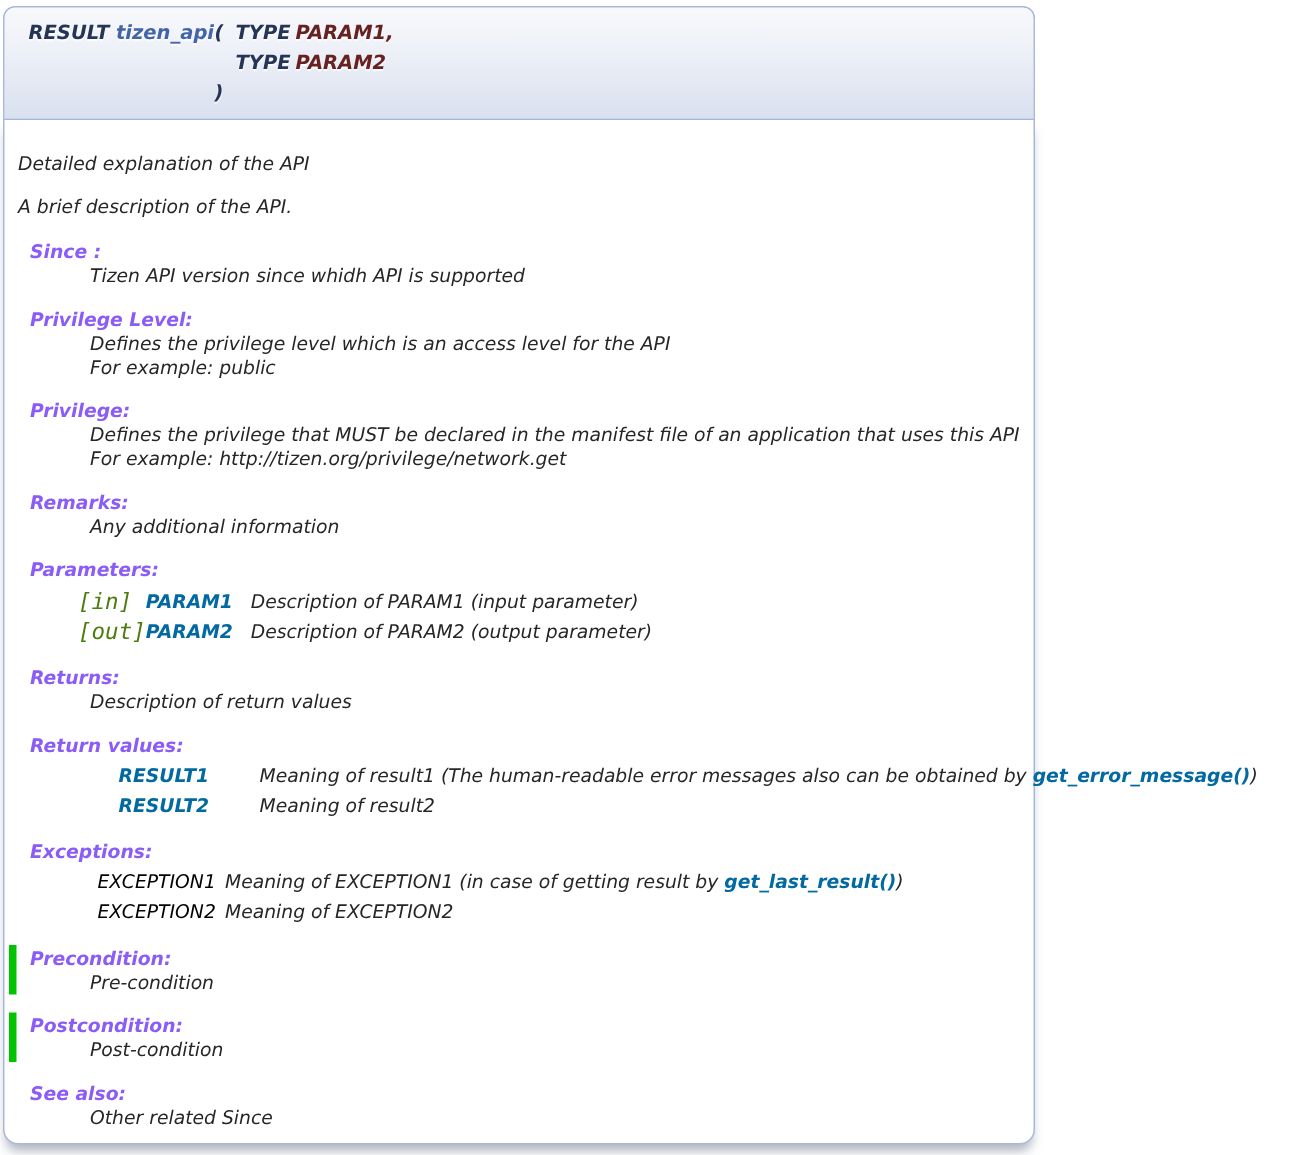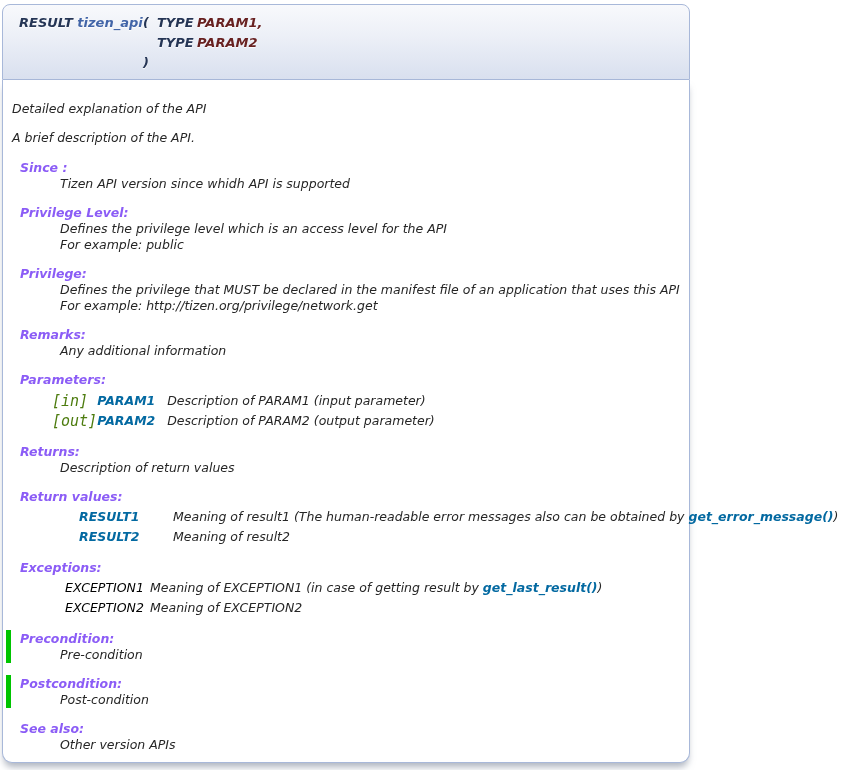--- a/index.html
+++ b/index.html
@@ -214,18 +214,18 @@
     <dl class="pre-post">
       <dt>Postcondition:</dt>
       <dd>
         <div class="docline">Post-condition</div>
       </dd>
     </dl>
 
     <dl>
       <dt>See also:</dt>
       <dd>
-        <div class="docline">Other version APIs</div>
+        <div class="docline">Other related Since</div>
       </dd>
     </dl>
 
   </div>
 </div>
 
 </body></html>

